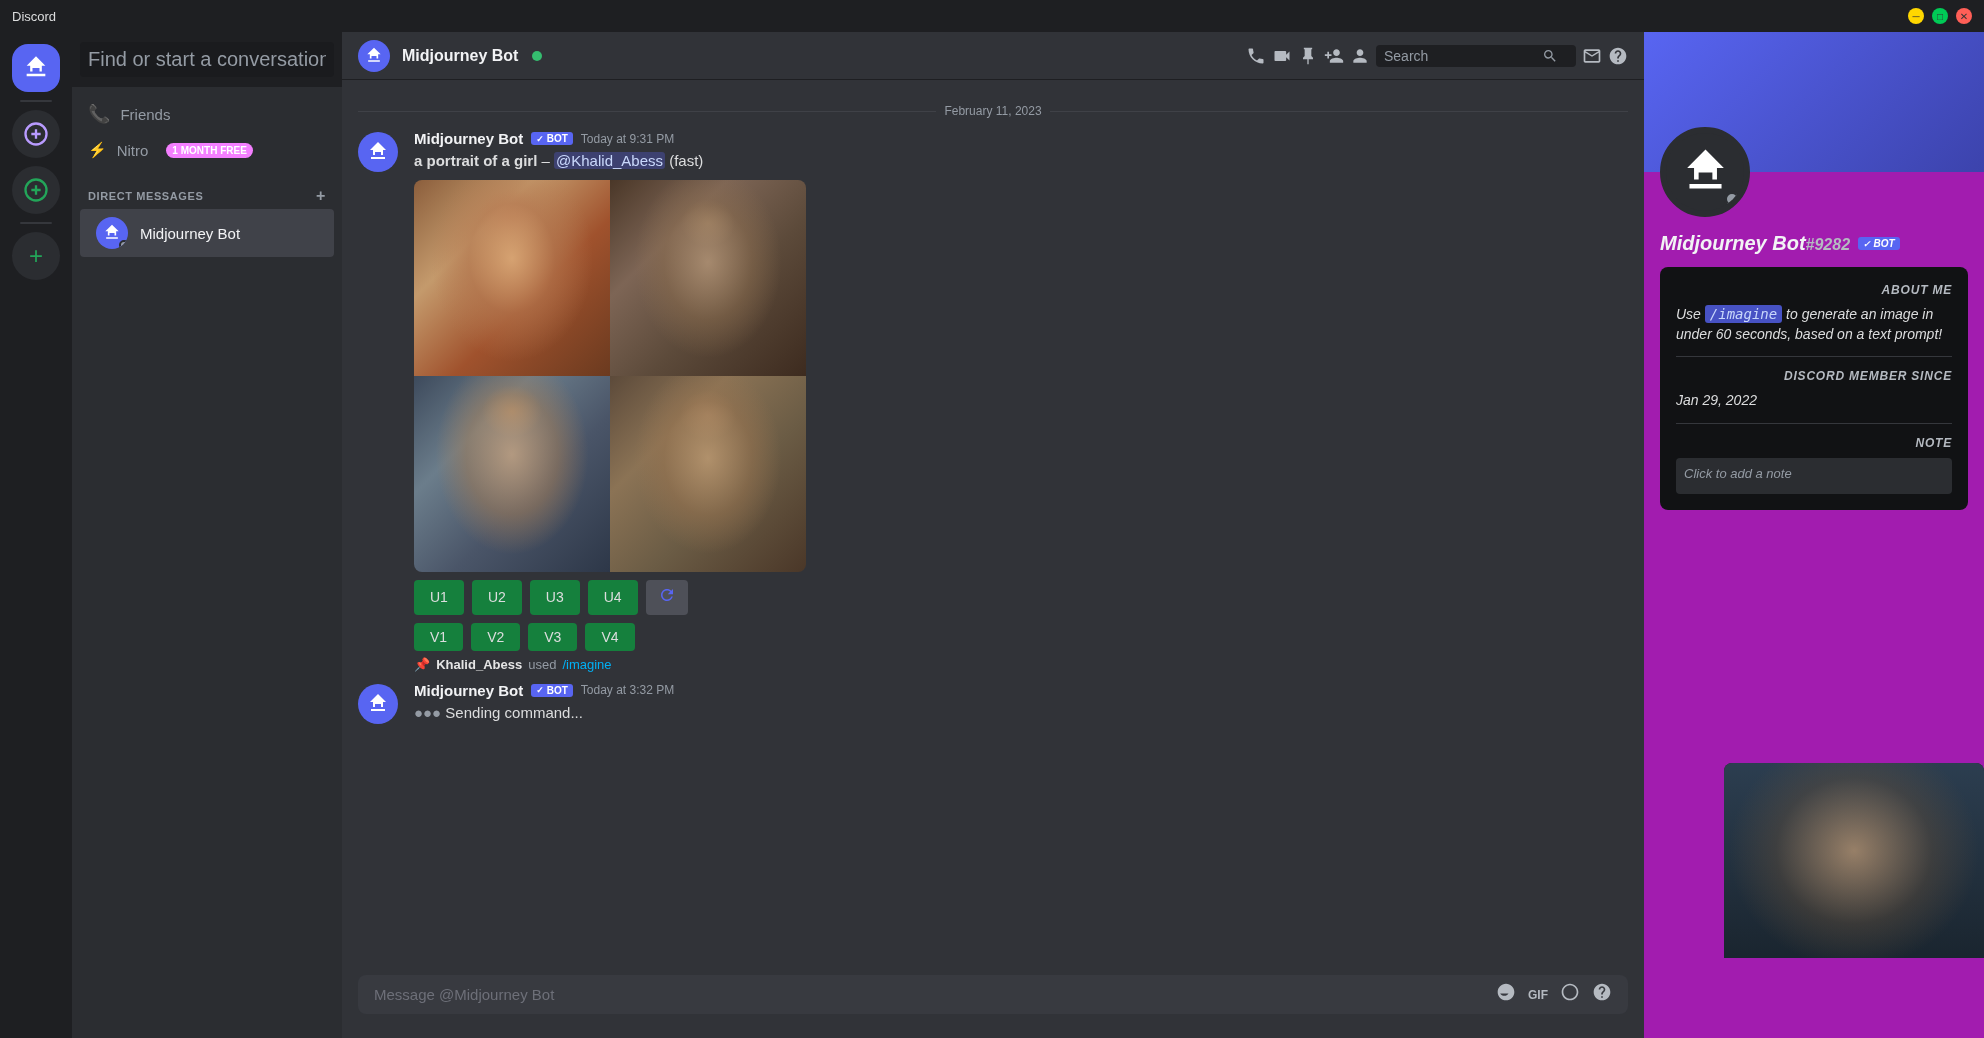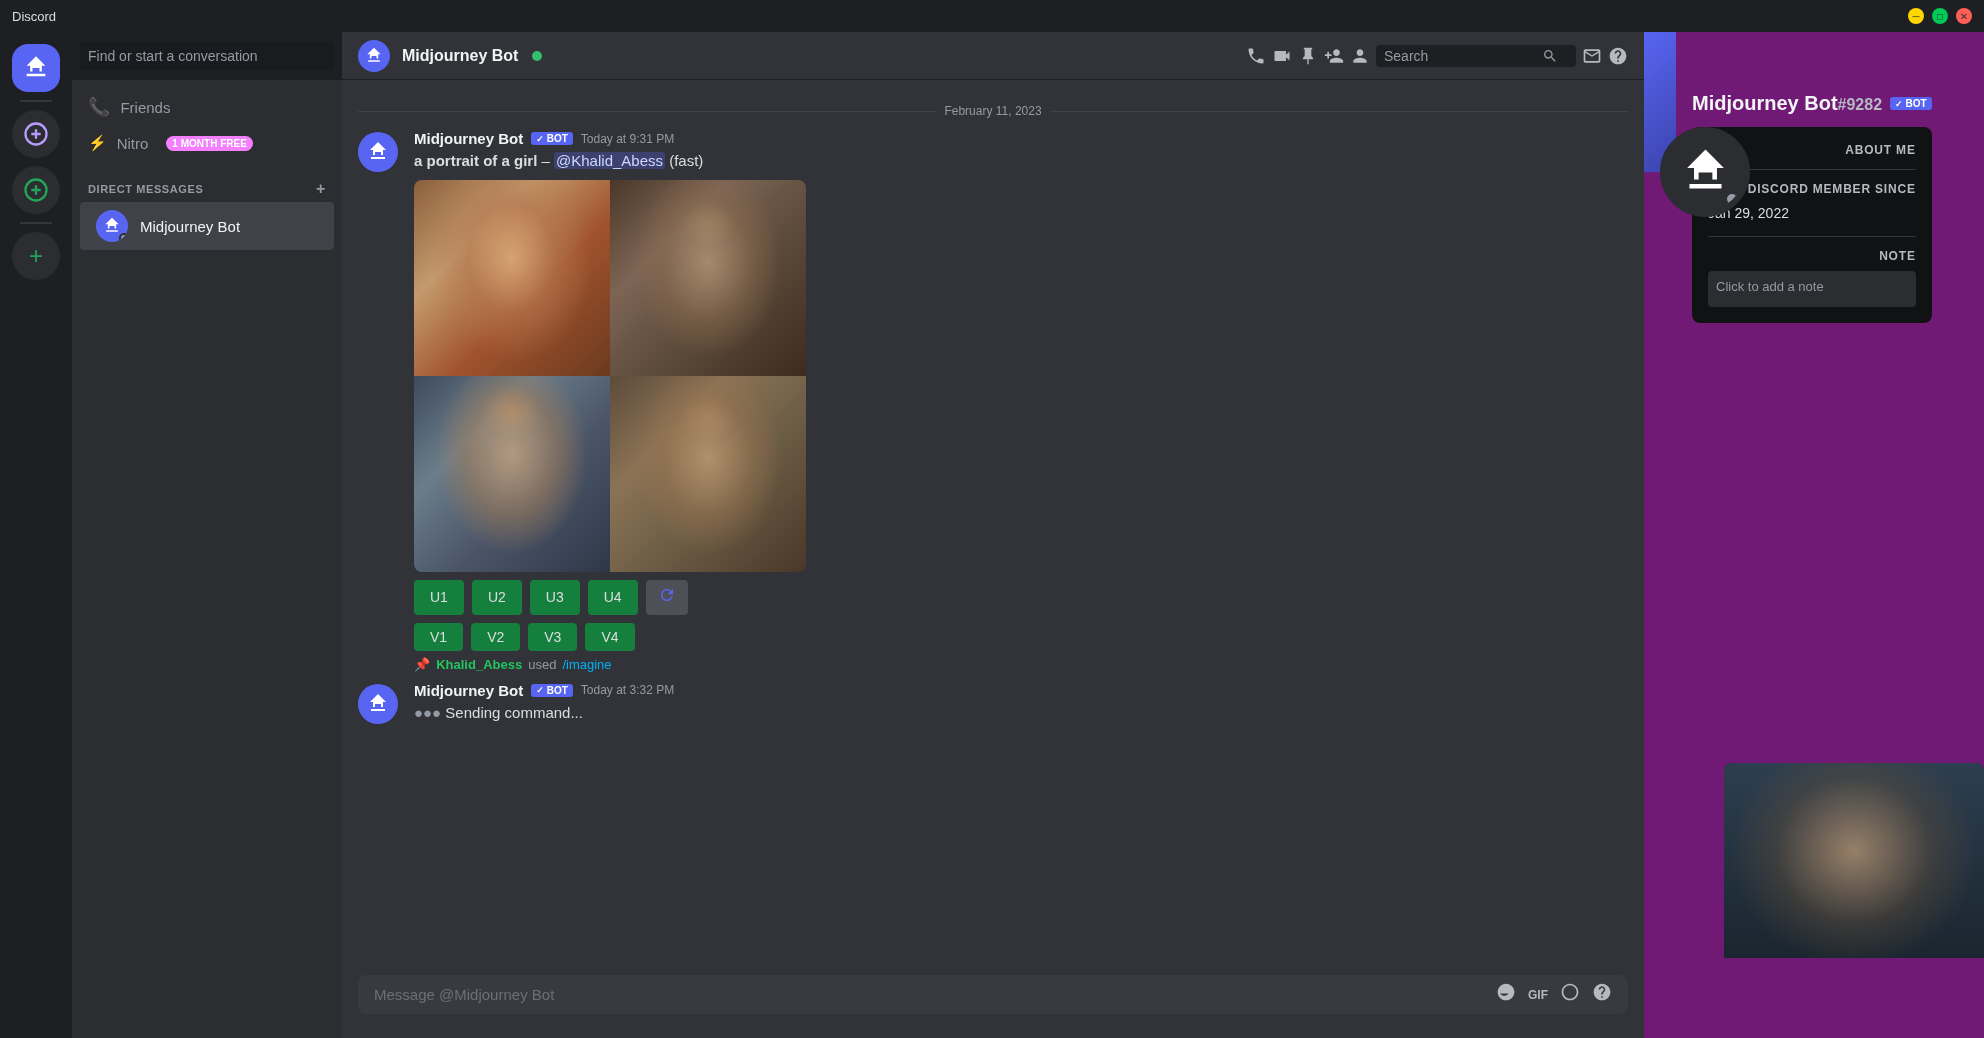--- a/index.html
+++ b/index.html
@@ -98,21 +98,21 @@
       padding: 10px 8px;
       background: #1e1f22;
     }
     .dm-search input {
       width: 100%;
       background: #1a1b1e;
       border: none;
       border-radius: 4px;
       padding: 6px 8px;
       color: #dcddde;
-      font-size: 14px;
+      font-size: 20px;
       outline: none;
     }
     .dm-search input::placeholder { color: #949ba4; }
 
     .dm-nav {
       padding: 8px 8px 4px;
     }
     .dm-nav-item {
       display: flex;
       align-items: center;
@@ -479,25 +479,26 @@
     .chat-input::placeholder { color: #6d6f78; }
     .input-icon-btn {
       color: #b5bac1;
       cursor: pointer;
       font-size: 18px;
     }
 
     
     .profile-panel {
       width: 340px;
-      background: #701a75;
+      background: #a21caf;
       flex-shrink: 0;
       display: flex;
-      flex-direction: row;
-      overflow: hidden;
+      flex-direction: column;
+      overflow: hidden;
+      font-style: italic;
     }
     .profile-banner {
       height: 140px;
       background: linear-gradient(135deg, #5865f2 0%, #3c43ac 100%);
       position: relative;
       display: flex;
       align-items: flex-end;
       padding: 0 16px 16px;
     }
     .profile-avatar-large {
@@ -801,21 +802,21 @@
               <button class="action-btn">V1</button>
               <button class="action-btn">V2</button>
               <button class="action-btn">V3</button>
               <button class="action-btn">V4</button>
             </div>
           </div>
         </div>
 
         <div class="system-message">
           <span>📌</span>
-          <span style="color:#22c55e;font-weight:600;">Khalid_Abess</span>
+          <span style="color:#e5e5e5;font-weight:600;">Khalid_Abess</span>
           <span> used </span>
           <span class="cmd-link">/imagine</span>
         </div>
 
         <div class="message" style="margin-top: 4px;">
           <div class="message-avatar">
             <svg viewBox="0 0 24 24" width="24" height="24" fill="white">
               <path d="M12 2L4 10h3v5h2v-3h6v3h2v-5h3L12 2z"></path>
               <path d="M5 17h14v2H5z"></path>
             </svg>
@@ -875,20 +876,23 @@
       <div class="profile-body">
         <div class="profile-name-row">
           <span class="profile-name">
             <span>Midjourney Bot</span><span style="color:#b5bac1;font-size:16px;">#9282</span>
           </span>
           <span class="bot-badge">BOT</span>
         </div>
 
         <div class="profile-info-card">
           <div class="profile-section-title">ABOUT ME</div>
+          <div class="profile-section-text">
+            <span>Use </span><span class="cmd-highlight">/imagine</span><span> to generate an image in under 60 seconds, based on a text prompt!</span>
+          </div>
 
           <div class="profile-divider"></div>
 
           <div class="profile-section-title">DISCORD MEMBER SINCE</div>
           <div class="profile-section-text">Jan 29, 2022</div>
 
           <div class="profile-divider"></div>
 
           <div class="profile-section-title">NOTE</div>
           <div class="note-input">

